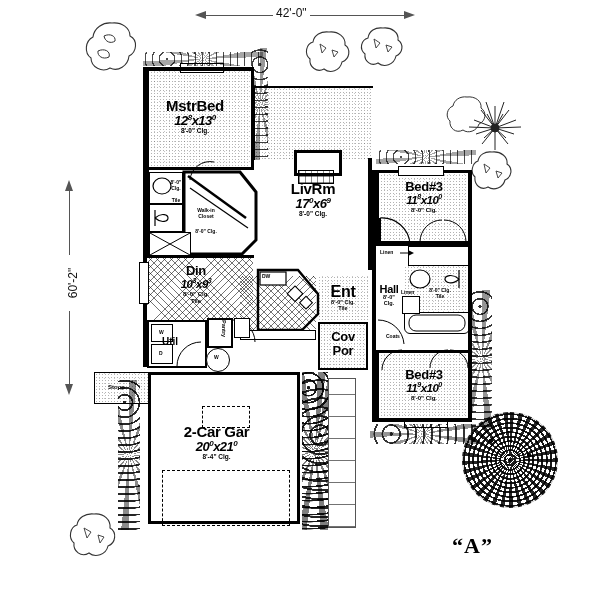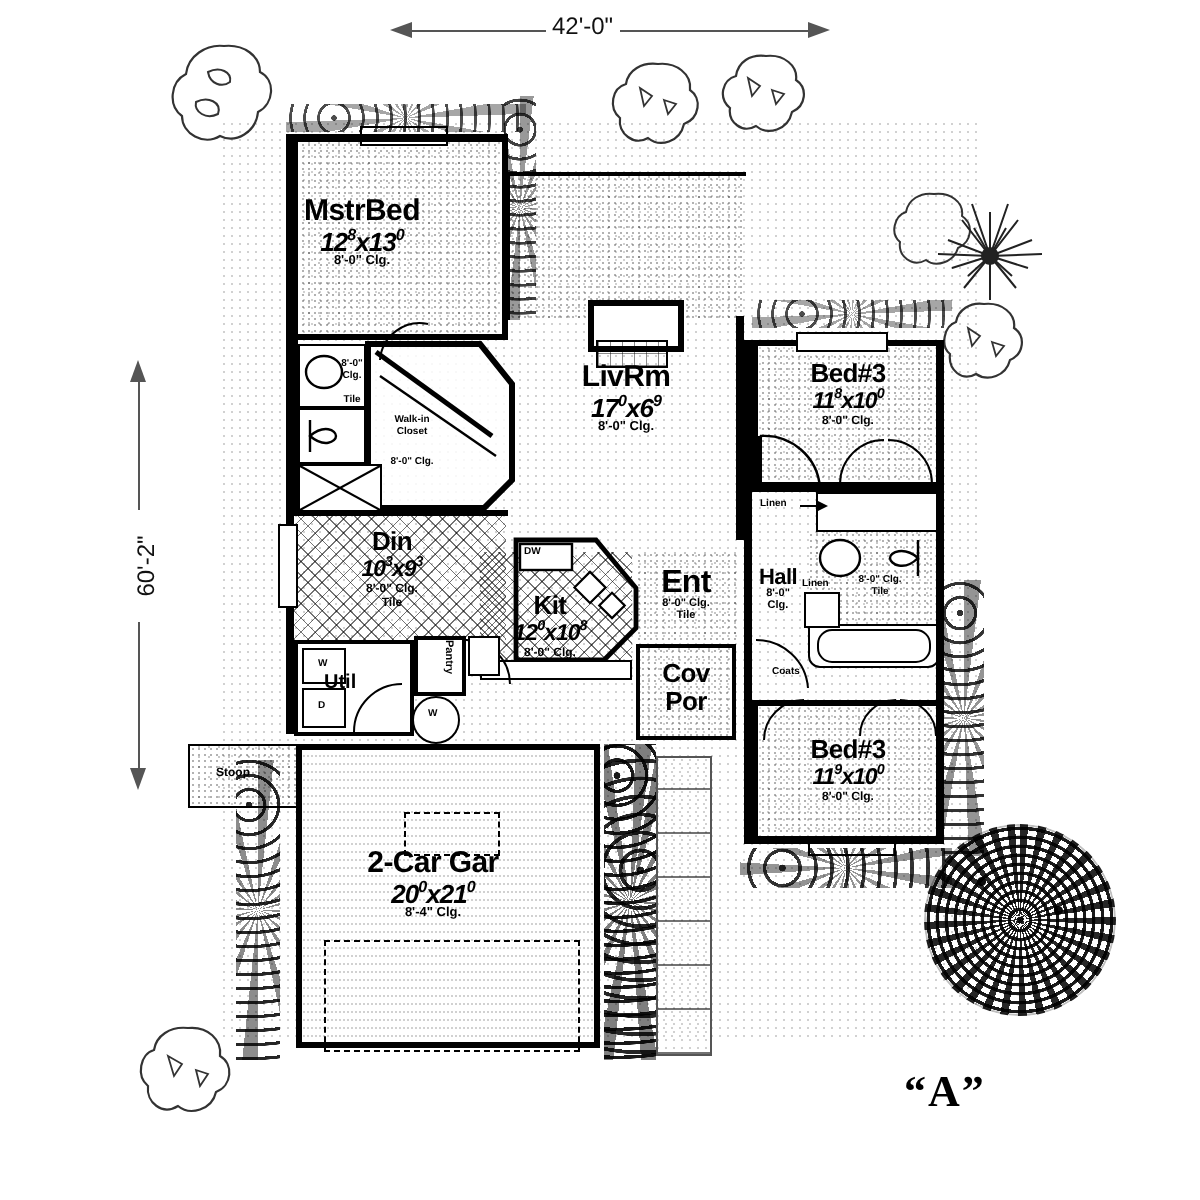--- a/index.html
+++ b/index.html
@@ -137,21 +137,21 @@
                 repeating-radial-gradient(circle at 50% 50%, rgba(0,0,0,.9) 0 1.6px, transparent 1.8px 4.5px),
                 repeating-conic-gradient(from 0deg at 50% 50%, rgba(0,0,0,.85) 0 5deg, transparent 5deg 11deg);
               box-shadow:inset 0 0 0 1px rgba(0,0,0,.25);"></div>
 
   <div class="abs stipple-lt" style="left:110px;top:60px;width:380px;height:460px;"></div>
 
   <div class="abs stipple" style="left:253px;top:86px;width:118px;height:72px;border-left:2px solid #000;border-top:2px solid #000;"></div>
 
   <div class="room-box" style="left:146px;top:67px;width:108px;height:103px;"></div>
   <div class="abs stipple" style="left:150px;top:71px;width:100px;height:95px;"></div>
-  <div class="room r-lg" style="left:138px;top:98px;width:86px;">
+  <div class="room r-lg" style="left:152px;top:98px;width:86px;">
     <div class="nm">MstrBed</div>
     <div class="dm">
       <span>12</span><span class="sup">8</span><span>x</span><span>13</span><span class="sup">0</span>
     </div>
     <div class="cl">8'-0" Clg.</div>
   </div>
 
   <div class="abs" style="left:180px;top:63px;width:42px;height:8px;border:1.5px solid #000;background:#fff;"></div>
 
   <div class="abs" style="left:146px;top:168px;width:108px;height:90px;border-left:3px solid #000;
@@ -216,28 +216,20 @@
     <div class="dm">
       <span>10</span><span class="sup">3</span><span>x</span><span>9</span><span class="sup">3</span>
     </div>
     <div class="cl">8'-0" Clg.</div>
     <div class="cl">Tile</div>
   </div>
 
   <div class="abs" style="left:139px;top:262px;width:8px;height:40px;border:1.5px solid #000;background:#fff;"></div>
 
   <div class="abs hatch-diag" style="left:240px;top:276px;width:76px;height:62px;"></div>
-  <div class="room r-md" style="left:238px;top:296px;width:74px;">
-    <div class="nm">Kit</div>
-    <div class="dm">
-      <span>12</span><span class="sup">0</span><span>x</span><span>10</span><span class="sup">8</span>
-    </div>
-    <div class="cl">8'-0" Clg.</div>
-    <div class="cl">Tile</div>
-  </div>
 
   <svg class="abs" style="left:250px;top:268px;" width="72" height="74">
     <polygon points="8,2 48,2 68,26 68,46 52,62 8,62" fill="none" stroke="#000" stroke-width="2.4"></polygon>
     <rect x="10" y="4" width="26" height="13" fill="#fff" stroke="#000" stroke-width="1.2"></rect>
     <rect x="40" y="20" width="11" height="11" fill="#fff" stroke="#000" stroke-width="1.1" transform="rotate(45 45 25)"></rect>
     <rect x="52" y="30" width="9" height="9" fill="#fff" stroke="#000" stroke-width="1.1" transform="rotate(45 56 34)"></rect>
   </svg>
   <div class="abs r-tiny" style="left:262px;top:274px;">
     <span>DW</span>
   </div>

